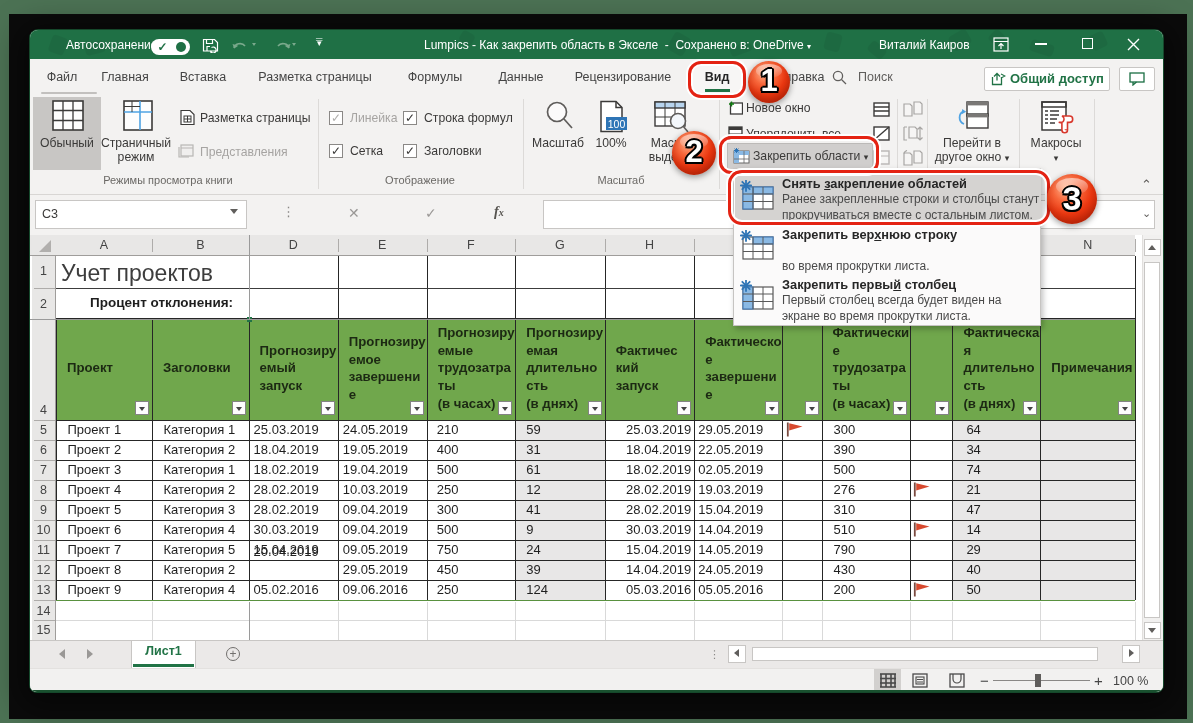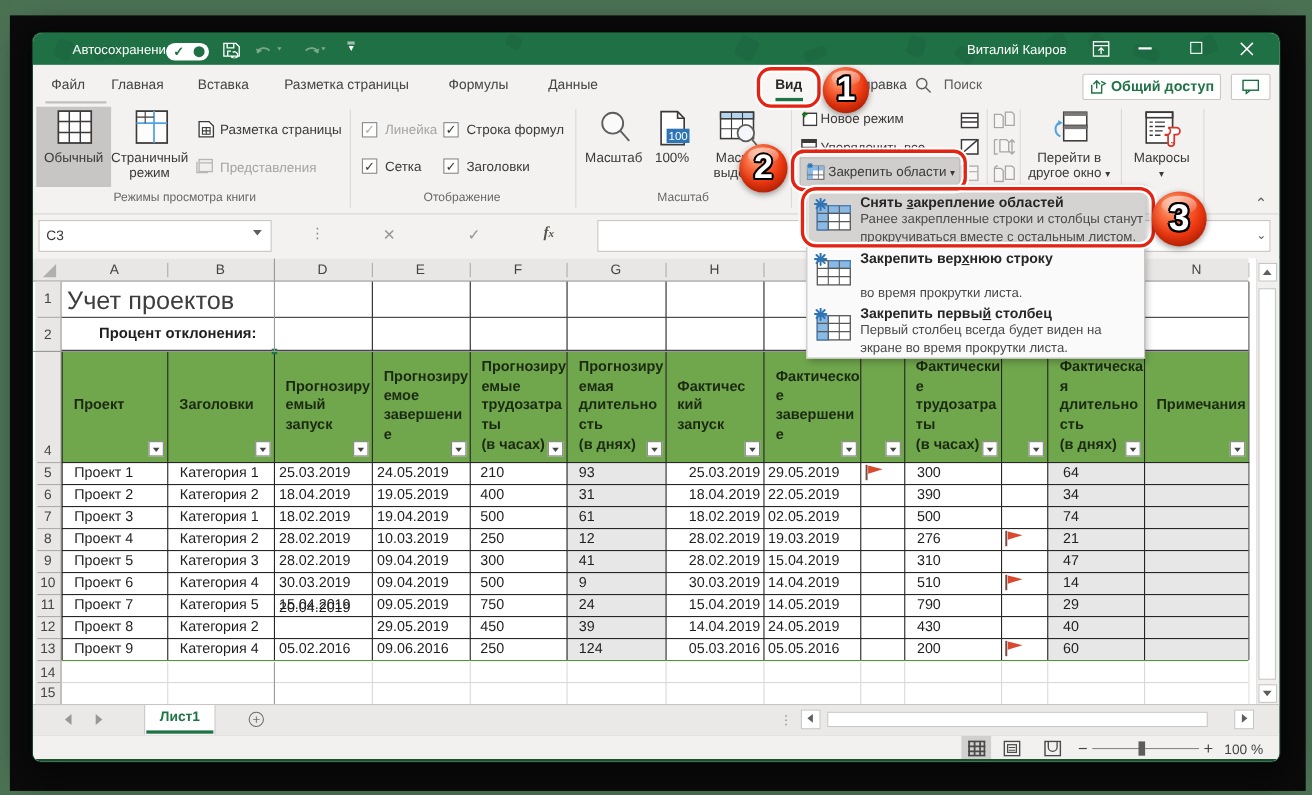--- a/index.html
+++ b/index.html
@@ -86,40 +86,42 @@
 <path d="M3 10 a6 5 0 0 1 11 -2" fill="none" stroke="#7aa98c" stroke-width="1.6"></path>
 <path d="M1.5 6 l1.8 4.6 l4 -2.8 z" fill="#7aa98c"></path>
 <path d="M21 5 l4 0 l-2 3 z" fill="#7aa98c"></path>
       </svg>
 <svg class="abs" style="left:241px;top:8px;" width="26" height="14" viewBox="0 0 26 14">
 <path d="M18 10 a6 5 0 0 0 -11 -2" fill="none" stroke="#7aa98c" stroke-width="1.6"></path>
 <path d="M19.5 6 l-1.8 4.6 l-4 -2.8 z" fill="#7aa98c"></path>
 <path d="M21 5 l4 0 l-2 3 z" fill="#7aa98c"></path>
       </svg>
 <div class="t" style="left:286px;top:4px;font-size:9px;">═<br><span style="position:relative;top:-6px;left:1px;">▾</span></div>
+<div class="t" style="left:394px;width:370px;text-align:center;">Lumpics - Как закрепить область в Экселе  -  Сохранено в: OneDrive <span style="font-size:8px;">▾</span></div>
 <div class="t" style="left:849px;">Виталий Каиров</div>
 <svg class="abs" style="left:963px;top:7px;" width="16" height="15" viewBox="0 0 16 15">
 <rect x="1" y="1" width="14" height="13" fill="none" stroke="#fff" stroke-width="1.2"></rect>
 <line x1="1" y1="4.5" x2="15" y2="4.5" stroke="#fff" stroke-width="1.2"></line>
 <path d="M8 12 v-5 m-2.5 2 l2.5 -2.5 l2.5 2.5" fill="none" stroke="#fff" stroke-width="1.2"></path>
       </svg>
 <div class="abs" style="left:1005px;top:13px;width:12px;height:1.6px;background:#fff;"></div>
 <div class="abs" style="left:1052px;top:8px;width:11px;height:11px;border:1.4px solid #fff;"></div>
 <svg class="abs" style="left:1097px;top:8px;" width="13" height="13" viewBox="0 0 13 13">
 <path d="M1 1 L12 12 M12 1 L1 12" stroke="#fff" stroke-width="1.4"></path>
       </svg>
 </div>
 <div id="tabrow">
 <div class="abs" style="left:11px;top:32.5px;width:56px;height:2.5px;background:#c2c0be;border-radius:2px;"></div>
 <div class="tab" style="left:2px;width:60px;">Файл</div>
 <div class="tab" style="left:59px;width:72px;">Главная</div>
 <div class="tab" style="left:138px;width:70px;">Вставка</div>
 <div class="tab" style="left:220px;width:130px;">Разметка страницы</div>
 <div class="tab" style="left:367px;width:76px;">Формулы</div>
 <div class="tab" style="left:458px;width:66px;">Данные</div>
+<div class="tab" style="left:533px;width:120px;">Рецензирование</div>
 <div class="tab" style="left:735px;width:70px;">Справка</div>
 <div class="abs" style="left:660px;top:1px;width:54px;height:35px;background:#f7f6f5;border-radius:3px;"></div>
 <div class="tab" style="left:660px;width:54px;font-weight:bold;color:#262626;">Вид</div>
 <div class="abs" style="left:675px;top:30px;width:25px;height:3px;background:#217346;"></div>
 <svg class="abs" style="left:802px;top:11px;" width="15" height="15" viewBox="0 0 15 15">
 <circle cx="6" cy="6" r="4.6" fill="none" stroke="#605e5c" stroke-width="1.3"></circle>
 <line x1="9.5" y1="9.5" x2="14" y2="14" stroke="#605e5c" stroke-width="1.3"></line>
       </svg>
 <div class="tab" style="left:828px;width:50px;text-align:left;color:#605e5c;">Поиск</div>
 <div class="abs" style="left:954px;top:8px;width:126px;height:24px;background:#fff;border:1px solid #c8c6c4;border-radius:2px;"></div>
@@ -204,21 +206,21 @@
 <line x1="1" y1="16" x2="31" y2="16" stroke="#3b3a39" stroke-width="1"></line>
 <circle cx="24" cy="20" r="7.5" fill="#f3f7fb" stroke="#5f5d5b" stroke-width="1.6"></circle>
 <line x1="29" y1="25" x2="34" y2="31" stroke="#5f5d5b" stroke-width="1.6"></line>
       </svg>
 <div class="rtxt2" style="left:610px;top:41px;width:60px;">Масшт<br>выделе</div>
 <svg class="abs" style="left:698px;top:6px;" width="15" height="14" viewBox="0 0 15 14">
 <rect x="2.5" y="2" width="12" height="11" fill="#fff" stroke="#3b3a39" stroke-width="1.3"></rect>
 <path d="M4 1 v-0 m-1.5 1" stroke="#107c10"></path>
 <path d="M3.5 0.5 v5 m-2.5 -2.5 h5" stroke="#107c10" stroke-width="1.4" fill="none"></path>
       </svg>
-<div class="rtxt" style="left:716px;top:6px;">Новое режим</div>
+<div class="rtxt" style="left:716px;top:6px;">Новое окно</div>
 <svg class="abs" style="left:698px;top:31px;" width="15" height="14" viewBox="0 0 15 14">
 <rect x="1" y="1" width="13" height="12" fill="#fff" stroke="#3b3a39" stroke-width="1.3"></rect>
 <rect x="1" y="1" width="13" height="3" fill="#3b3a39"></rect>
 <line x1="1" y1="8" x2="14" y2="8" stroke="#3b3a39" stroke-width="1.2"></line>
       </svg>
 <div class="rtxt" style="left:716px;top:32px;">Упорядочить все</div>
 <div class="abs" style="left:697px;top:48px;width:146px;height:27px;background:#d0cecd;border:1px solid #bcbab8;"></div>
 <svg class="abs" style="left:703px;top:53px;" width="17" height="17" viewBox="0 0 17 17">
 <rect x="1" y="3" width="15" height="12" fill="#fff" stroke="#666" stroke-width="1"></rect>
 <rect x="1" y="3" width="15" height="4" fill="#8ab9e4"></rect>
@@ -417,21 +419,21 @@
 <div class="filterbtn" style="left:774.6px;top:165.5px;"></div>
 <div class="filterbtn" style="left:863.0px;top:165.5px;"></div>
 <div class="filterbtn" style="left:905.4px;top:165.5px;"></div>
 <div class="filterbtn" style="left:993.3px;top:165.5px;"></div>
 <div class="filterbtn" style="left:1088.3px;top:165.5px;"></div>
 <div class="cell" style="left:37.5px;top:187.3px;">Проект 1</div>
 <div class="cell" style="left:133.5px;top:187.3px;">Категория 1</div>
 <div class="cell" style="left:223.6px;top:187.3px;">25.03.2019</div>
 <div class="cell" style="left:312.8px;top:187.3px;">24.05.2019</div>
 <div class="cell" style="left:406.7px;top:187.3px;">210</div>
-<div class="cell" style="left:496.2px;top:187.3px;">93</div>
+<div class="cell" style="left:496.2px;top:187.3px;">59</div>
 <div class="cell" style="left:574.7px;top:187.3px;width:86.5px;text-align:right;">25.03.2019</div>
 <div class="cell" style="left:668.2px;top:187.3px;">29.05.2019</div>
 <div class="abs" style="left:756.4px;top:187.0px;"><svg width="18" height="15" viewBox="0 0 18 15">
           <line x1="1.8" y1="0.5" x2="1.8" y2="14.5" stroke="#7a4b41" stroke-width="1.8"></line>
           <path d="M3.2 1.2 L16.5 4.6 L3.2 8.6 z" fill="#d8492f"></path>
         </svg></div>
 <div class="cell" style="left:803.6px;top:187.3px;">300</div>
 <div class="cell" style="left:936.4px;top:187.3px;">64</div>
 <div class="cell" style="left:37.5px;top:207.3px;">Проект 2</div>
 <div class="cell" style="left:133.5px;top:207.3px;">Категория 2</div>
@@ -517,21 +519,21 @@
 <div class="cell" style="left:312.8px;top:347.3px;">09.06.2016</div>
 <div class="cell" style="left:406.7px;top:347.3px;">250</div>
 <div class="cell" style="left:496.2px;top:347.3px;">124</div>
 <div class="cell" style="left:574.7px;top:347.3px;width:86.5px;text-align:right;">05.03.2016</div>
 <div class="cell" style="left:668.2px;top:347.3px;">05.05.2016</div>
 <div class="cell" style="left:803.6px;top:347.3px;">200</div>
 <div class="abs" style="left:882.5px;top:347.0px;"><svg width="18" height="15" viewBox="0 0 18 15">
           <line x1="1.8" y1="0.5" x2="1.8" y2="14.5" stroke="#7a4b41" stroke-width="1.8"></line>
           <path d="M3.2 1.2 L16.5 4.6 L3.2 8.6 z" fill="#d8492f"></path>
         </svg></div>
-<div class="cell" style="left:936.4px;top:347.3px;">60</div>
+<div class="cell" style="left:936.4px;top:347.3px;">50</div>
 <div class="gl" style="left:122px;top:366.5px;width:1px;height:38.5px;"></div>
 <div class="gl" style="left:218.6px;top:366.5px;width:1px;height:38.5px;"></div>
 <div class="gl" style="left:307.8px;top:366.5px;width:1px;height:38.5px;"></div>
 <div class="gl" style="left:396.7px;top:366.5px;width:1px;height:38.5px;"></div>
 <div class="gl" style="left:485.2px;top:366.5px;width:1px;height:38.5px;"></div>
 <div class="gl" style="left:574.7px;top:366.5px;width:1px;height:38.5px;"></div>
 <div class="gl" style="left:664.2px;top:366.5px;width:1px;height:38.5px;"></div>
 <div class="gl" style="left:752.4px;top:366.5px;width:1px;height:38.5px;"></div>
 <div class="gl" style="left:791.6px;top:366.5px;width:1px;height:38.5px;"></div>
 <div class="gl" style="left:880.0px;top:366.5px;width:1px;height:38.5px;"></div>

